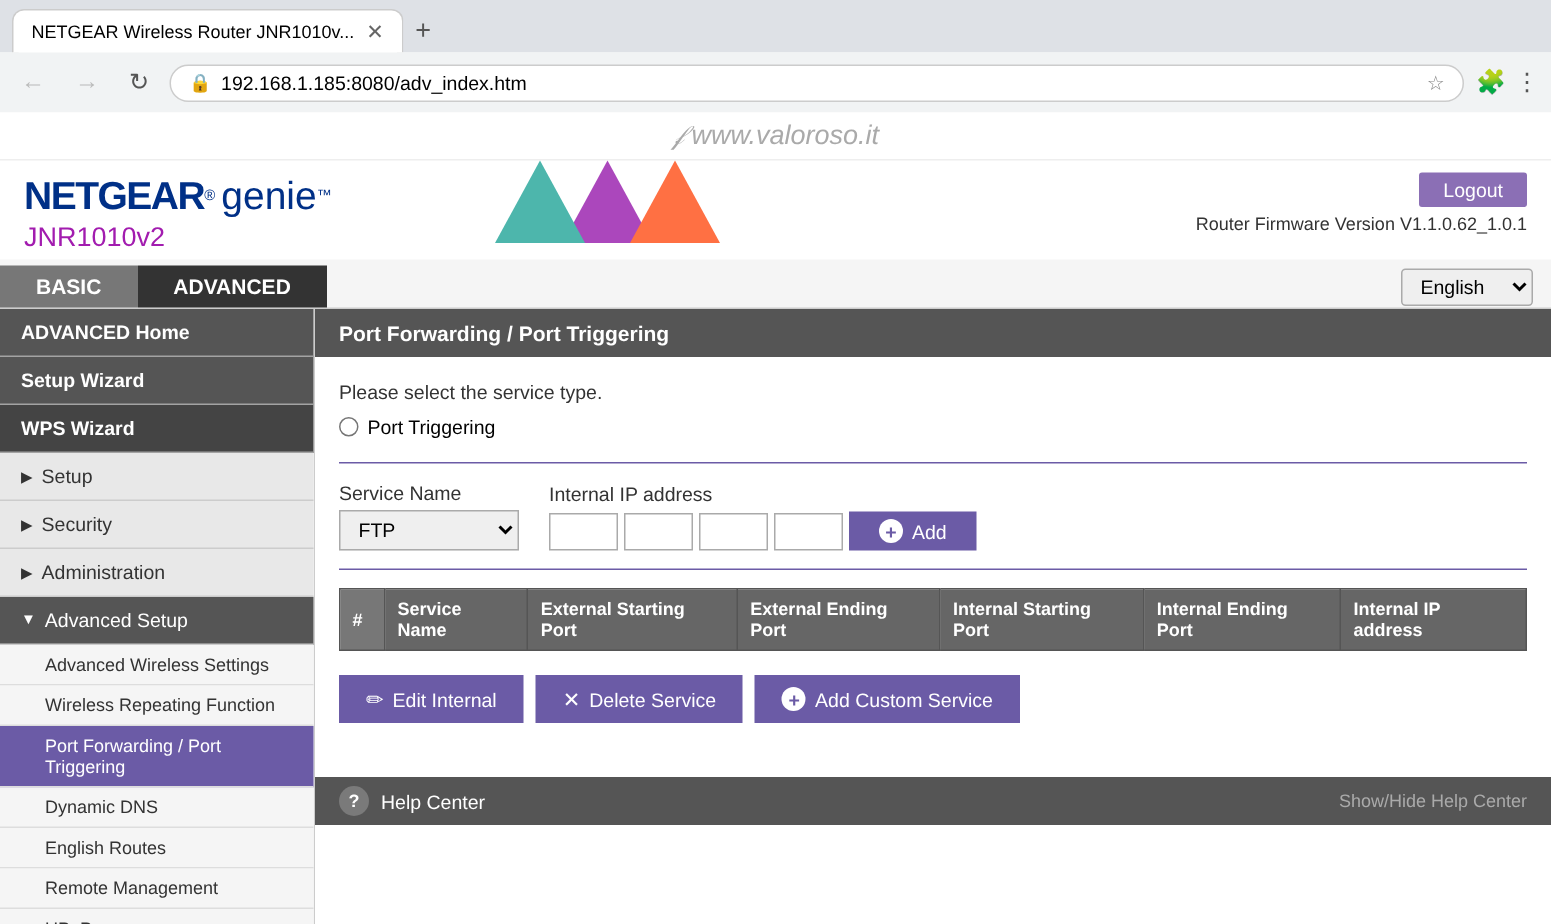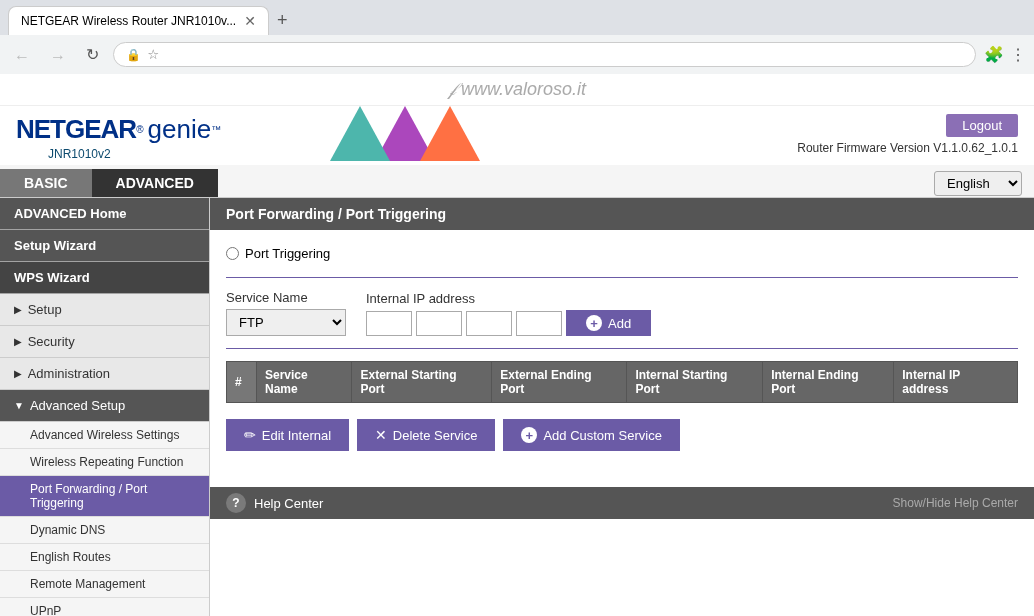--- a/index.html
+++ b/index.html
@@ -97,20 +97,21 @@
       <span class="tab-close">✕</span>
     </div>
     <button class="new-tab-btn">+</button>
   </div>
   <div class="browser-toolbar">
     <button class="nav-btn" disabled="">←</button>
     <button class="nav-btn" disabled="">→</button>
     <button class="nav-btn">↻</button>
     <div class="address-bar">
       <span style="color:#555; font-size:12px;">🔒</span>
+      <input class="address-input" type="text" value="192.168.1.185:8080/adv_index.htm" style="">
       <button class="star-btn">☆</button>
     </div>
     <div class="toolbar-icons">
       <button class="toolbar-icon-btn">🧩</button>
       <button class="toolbar-icon-btn">⋮</button>
     </div>
   </div>
 </div>
 
 <div class="watermark-bar" style="background:#fff; border-bottom:1px solid #eee; font-size:18px; color:#aaa; font-style:italic; display:flex; align-items:center; justify-content:center; height:32px;">
@@ -120,21 +121,21 @@
 <div class="router-ui">
 
   <div class="header-wrapper" style="position:relative;">
     <div class="logo-area">
       <div class="logo-row">
         <span style="font-size:26px; font-weight:900; color:#003087; letter-spacing:-1px;">NETGEAR</span>
         <sup style="font-size:10px; color:#003087;">®</sup>
         <span style="font-size:26px; color:#003087; font-weight:300; margin-left:4px;">genie</span>
         <sup style="font-size:10px; color:#003087;">™</sup>
       </div>
-      <div style="font-size:12px; color:#0c4a6e; margin-top:2px;margin-left:32px;">JNR1010v2</div>
+      <div style="font-size:18px; color:#a21caf; margin-top:2px;">JNR1010v2</div>
     </div>
 
     <div style="position:absolute; left:330px; top:0; display:flex; gap:0;">
       <div style="width:0; height:0; border-left:30px solid transparent; border-right:30px solid transparent; border-bottom:55px solid #4db6ac; transform:rotate(0deg);"></div>
       <div style="width:0; height:0; border-left:30px solid transparent; border-right:30px solid transparent; border-bottom:55px solid #ab47bc; margin-left:-15px;"></div>
       <div style="width:0; height:0; border-left:30px solid transparent; border-right:30px solid transparent; border-bottom:55px solid #ff7043; margin-left:-15px;"></div>
     </div>
     <div class="header-right">
       <button class="logout-btn">Logout</button>
       <span style="font-size:12px; color:#333;">Router Firmware Version V1.1.0.62_1.0.1</span>
@@ -183,20 +184,21 @@
       <div class="sidebar-sub-item">English Routes</div>
       <div class="sidebar-sub-item">Remote Management</div>
       <div class="sidebar-sub-item">UPnP</div>
     </div>
 
     <div class="content-area">
       <div class="page-title-bar">Port Forwarding / Port Triggering</div>
       <div class="content-body">
 
         <div class="service-type-section">
+          <div class="service-type-label">Please select the service type.</div>
           <div class="radio-option">
             <input type="radio" name="service_type" style="">
             <label>Port Triggering</label>
           </div>
         </div>
 
         <hr class="section-divider">
 
         <div class="form-row">
           <div class="form-group">

